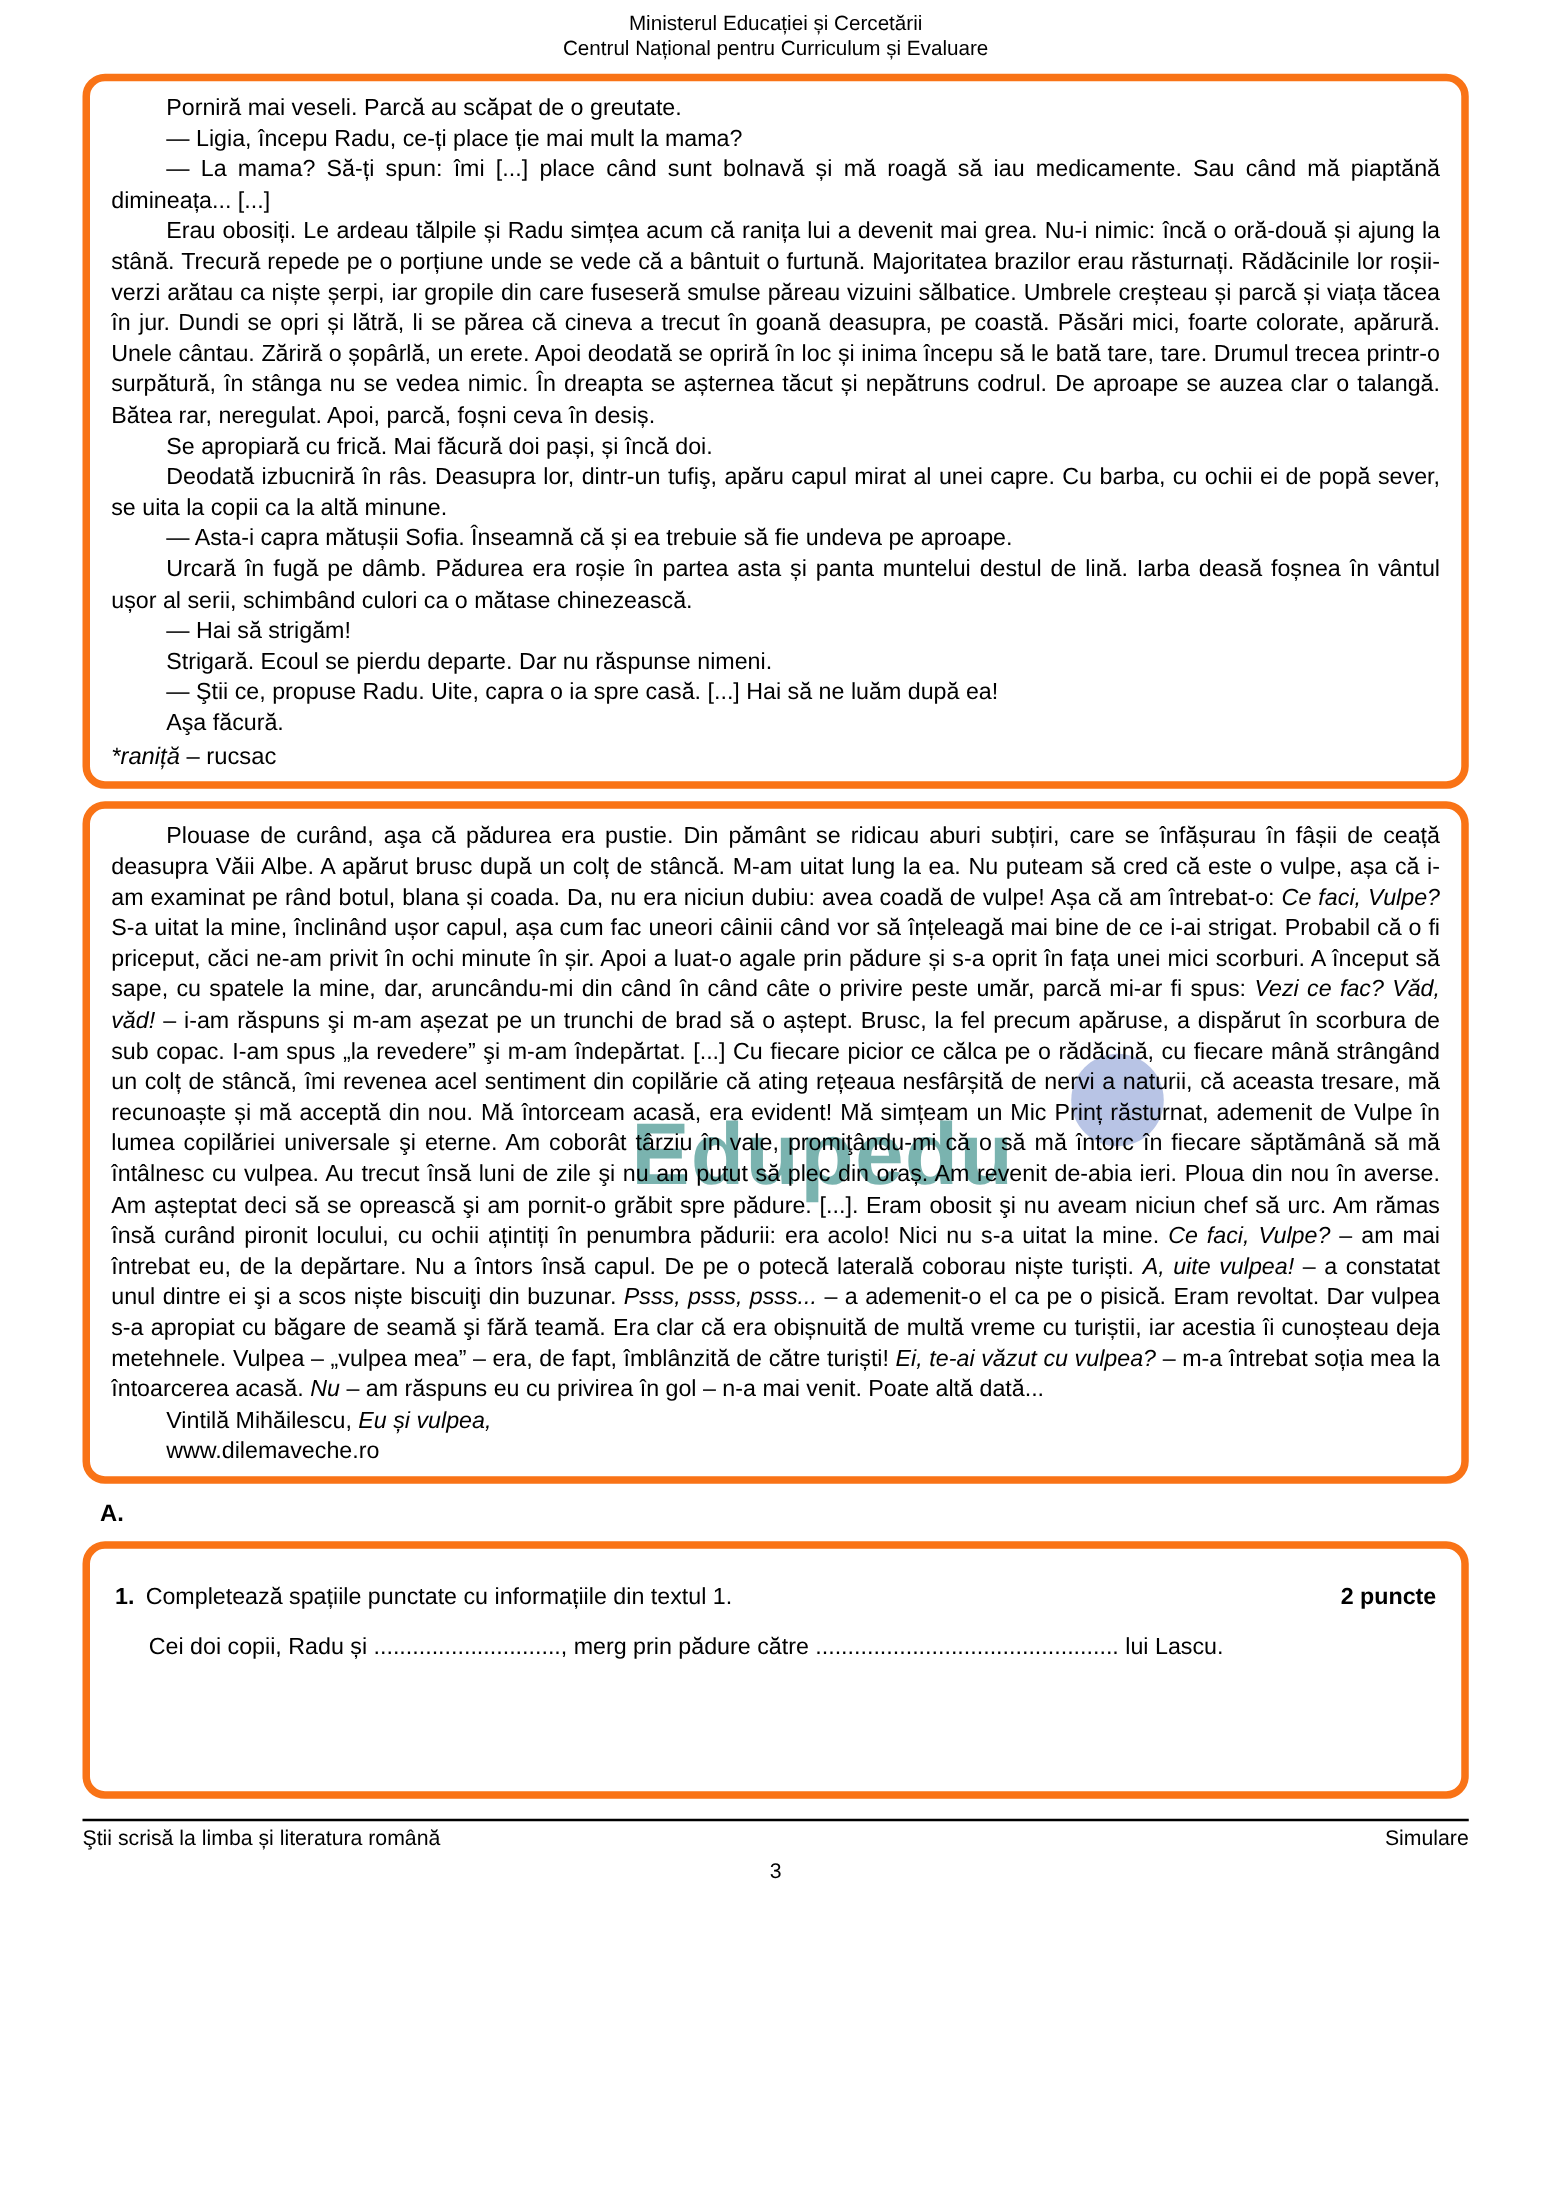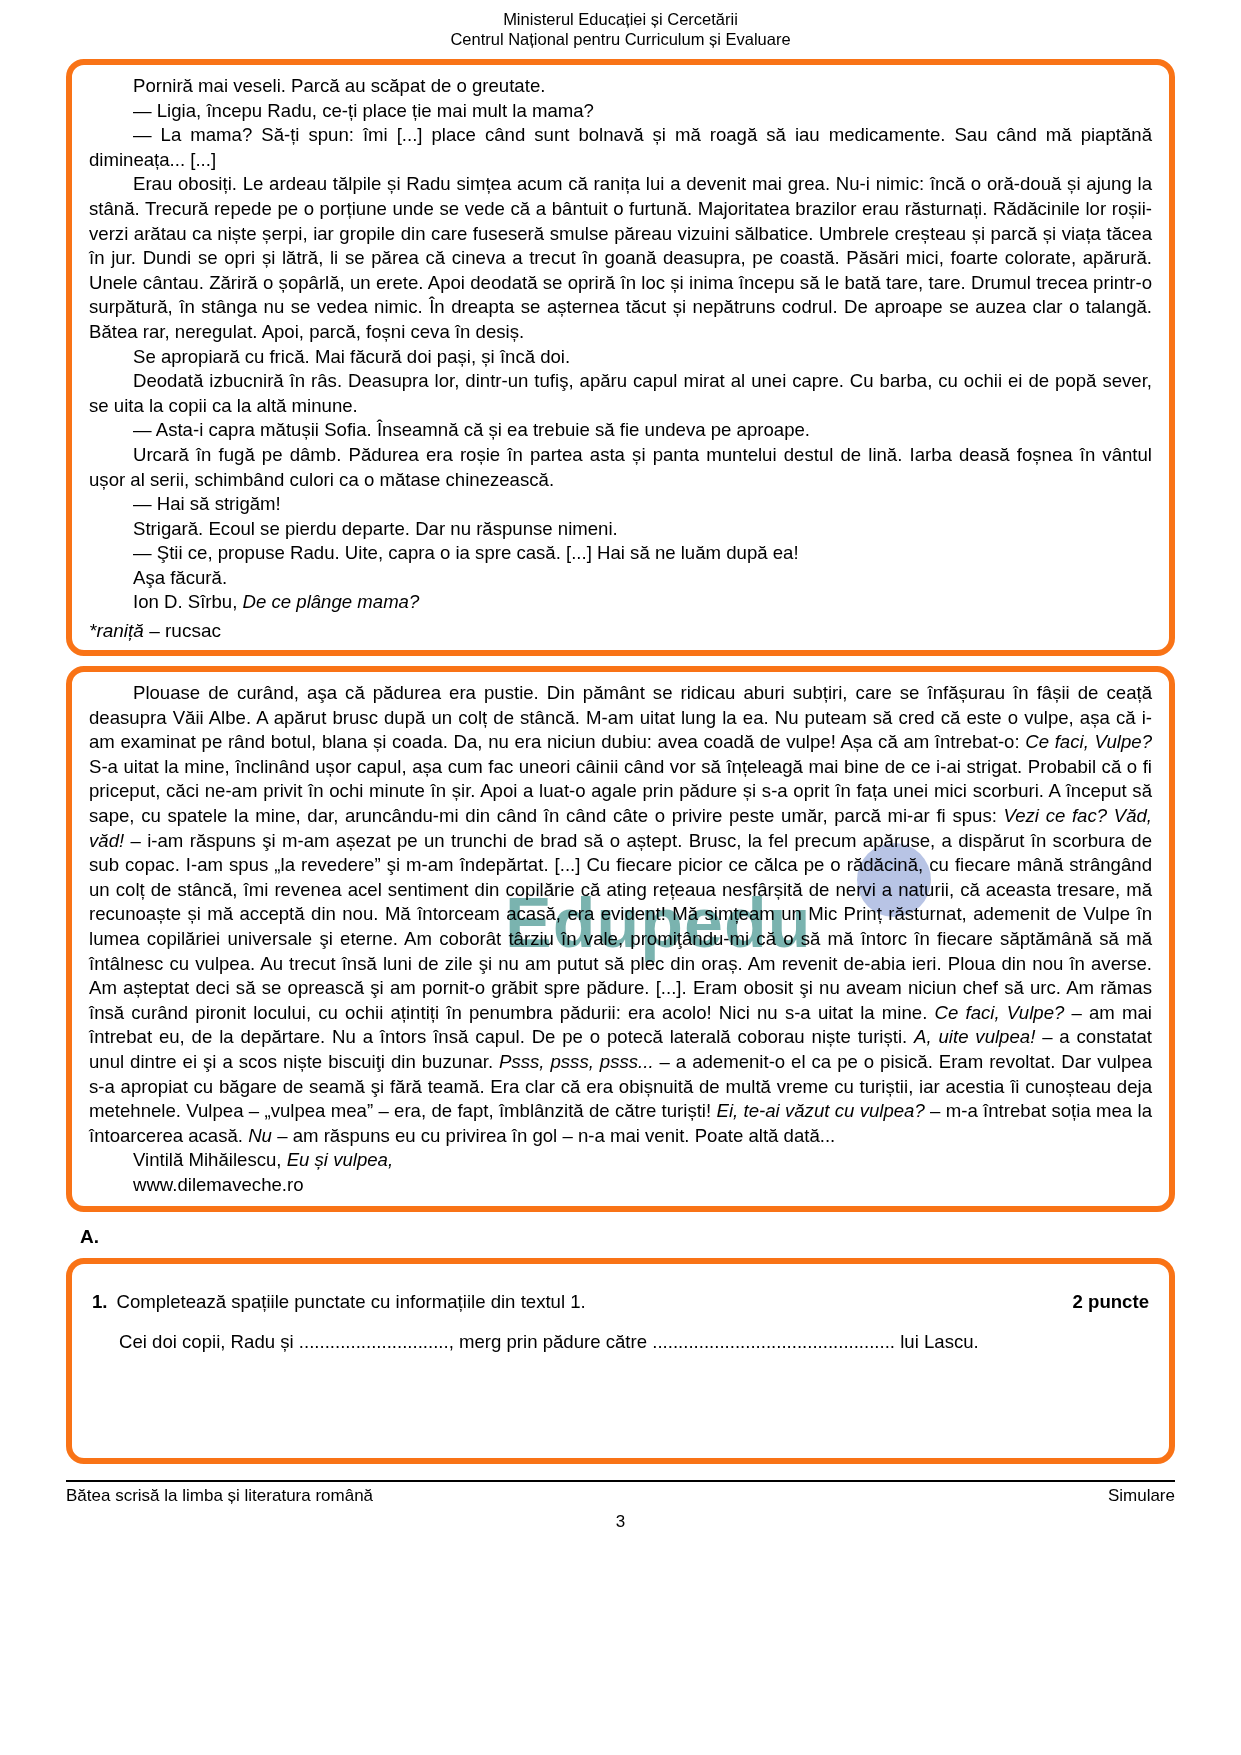--- a/index.html
+++ b/index.html
@@ -146,21 +146,20 @@
         <p>Erau obosiți. Le ardeau tălpile și Radu simțea acum că ranița lui a devenit mai grea. Nu-i nimic: încă o oră-două și ajung la stână. Trecură repede pe o porțiune unde se vede că a bântuit o furtună. Majoritatea brazilor erau răsturnați. Rădăcinile lor roșii-verzi arătau ca niște șerpi, iar gropile din care fuseseră smulse păreau vizuini sălbatice. Umbrele creșteau și parcă și viața tăcea în jur. Dundi se opri și lătră, li se părea că cineva a trecut în goană deasupra, pe coastă. Păsări mici, foarte colorate, apărură. Unele cântau. Zăriră o șopârlă, un erete. Apoi deodată se opriră în loc și inima începu să le bată tare, tare. Drumul trecea printr-o surpătură, în stânga nu se vedea nimic. În dreapta se așternea tăcut și nepătruns codrul. De aproape se auzea clar o talangă. Bătea rar, neregulat. Apoi, parcă, foșni ceva în desiș.</p>
         <p>Se apropiară cu frică. Mai făcură doi pași, și încă doi.</p>
         <p>Deodată izbucniră în râs. Deasupra lor, dintr-un tufiş, apăru capul mirat al unei capre. Cu barba, cu ochii ei de popă sever, se uita la copii ca la altă minune.</p>
         <p>— Asta-i capra mătușii Sofia. Înseamnă că și ea trebuie să fie undeva pe aproape.</p>
         <p>Urcară în fugă pe dâmb. Pădurea era roșie în partea asta și panta muntelui destul de lină. Iarba deasă foșnea în vântul ușor al serii, schimbând culori ca o mătase chinezească.</p>
         <p>— Hai să strigăm!</p>
         <p>Strigară. Ecoul se pierdu departe. Dar nu răspunse nimeni.</p>
         <p>— Ştii ce, propuse Radu. Uite, capra o ia spre casă. [...] Hai să ne luăm după ea!</p>
         <p>Aşa făcură.</p>
       </div>
-    <p class="attribution"><span>Ion D. Sîrbu, </span><i>De ce plânge mama?</i></p>
     <div class="footnote"><i>*raniță</i><span> – rucsac</span></div>
   </div>
 
   <div class="box text-body">
     <p><span>Plouase de curând, aşa că pădurea era pustie. Din pământ se ridicau aburi subțiri, care se înfășurau în fâșii de ceață deasupra Văii Albe. A apărut brusc după un colț de stâncă. M-am uitat lung la ea. Nu puteam să cred că este o vulpe, așa că i-am examinat pe rând botul, blana și coada. Da, nu era niciun dubiu: avea coadă de vulpe! Așa că am întrebat-o: </span><i>Ce faci, Vulpe?</i><span> S-a uitat la mine, înclinând ușor capul, așa cum fac uneori câinii când vor să înțeleagă mai bine de ce i-ai strigat. Probabil că o fi priceput, căci ne-am privit în ochi minute în șir. Apoi a luat-o agale prin pădure și s-a oprit în fața unei mici scorburi. A început să sape, cu spatele la mine, dar, aruncându-mi din când în când câte o privire peste umăr, parcă mi-ar fi spus: </span><i>Vezi ce fac? Văd, văd!</i><span> – i-am răspuns şi m-am așezat pe un trunchi de brad să o aștept. Brusc, la fel precum apăruse, a dispărut în scorbura de sub copac. I-am spus „la revedere” şi m-am îndepărtat. [...] Cu fiecare picior ce călca pe o rădăcină, cu fiecare mână strângând un colț de stâncă, îmi revenea acel sentiment din copilărie că ating rețeaua nesfârșită de nervi a naturii, că aceasta tresare, mă recunoaște și mă acceptă din nou. Mă întorceam acasă, era evident! Mă simțeam un Mic Prinț răsturnat, ademenit de Vulpe în lumea copilăriei universale şi eterne. Am coborât târziu în vale, promiţându-mi că o să mă întorc în fiecare săptămână să mă întâlnesc cu vulpea. Au trecut însă luni de zile şi nu am putut să plec din oraș. Am revenit de-abia ieri. Ploua din nou în averse. Am așteptat deci să se oprească şi am pornit-o grăbit spre pădure. [...]. Eram obosit şi nu aveam niciun chef să urc. Am rămas însă curând pironit locului, cu ochii ațintiți în penumbra pădurii: era acolo! Nici nu s-a uitat la mine. </span><i>Ce faci, Vulpe?</i><span> – am mai întrebat eu, de la depărtare. Nu a întors însă capul. De pe o potecă laterală coborau niște turiști. </span><i>A, uite vulpea!</i><span> – a constatat unul dintre ei şi a scos niște biscuiţi din buzunar. </span><i>Psss, psss, psss...</i><span> – a ademenit-o el ca pe o pisică. Eram revoltat. Dar vulpea s-a apropiat cu băgare de seamă şi fără teamă. Era clar că era obișnuită de multă vreme cu turiștii, iar acestia îi cunoșteau deja metehnele. Vulpea – „vulpea mea” – era, de fapt, îmblânzită de către turiști! </span><i>Ei, te-ai văzut cu vulpea?</i><span> – m-a întrebat soția mea la întoarcerea acasă. </span><i>Nu</i><span> – am răspuns eu cu privirea în gol – n-a mai venit. Poate altă dată...</span></p>
     <p class="attribution"><span>Vintilă Mihăilescu, </span><i>Eu și vulpea,</i></p>
     <p class="attribution">www.dilemaveche.ro</p>
   </div>
 
   <div class="section-label">A.</div>
@@ -169,19 +168,19 @@
     <div class="q-row">
       <span class="q-num">1.</span>
       <span class="q-prompt">Completează spațiile punctate cu informațiile din textul 1.</span>
       <span class="q-points">2 puncte</span>
     </div>
     <div class="q-fill">Cei doi copii, Radu și ............................., merg prin pădure către ............................................... lui Lascu.</div>
   </div>
 
   <div class="doc-footer">
     <div class="footer-row">
-      <span>Bătea scrisă la limba și literatura română</span>
+      <span>Ştii scrisă la limba și literatura română</span>
       <span>Simulare</span>
     </div>
     <div class="page-number">3</div>
   </div>
 
 </div>
 
 </body></html>

